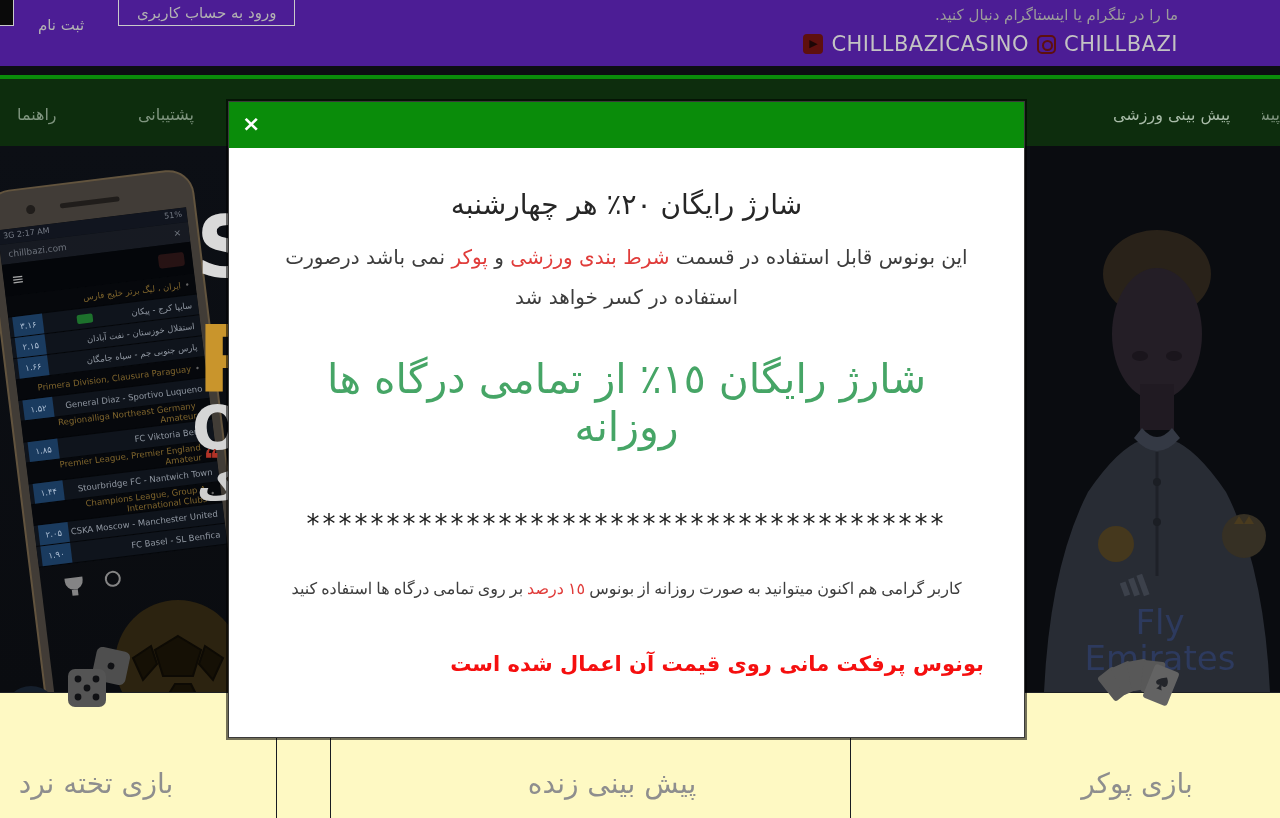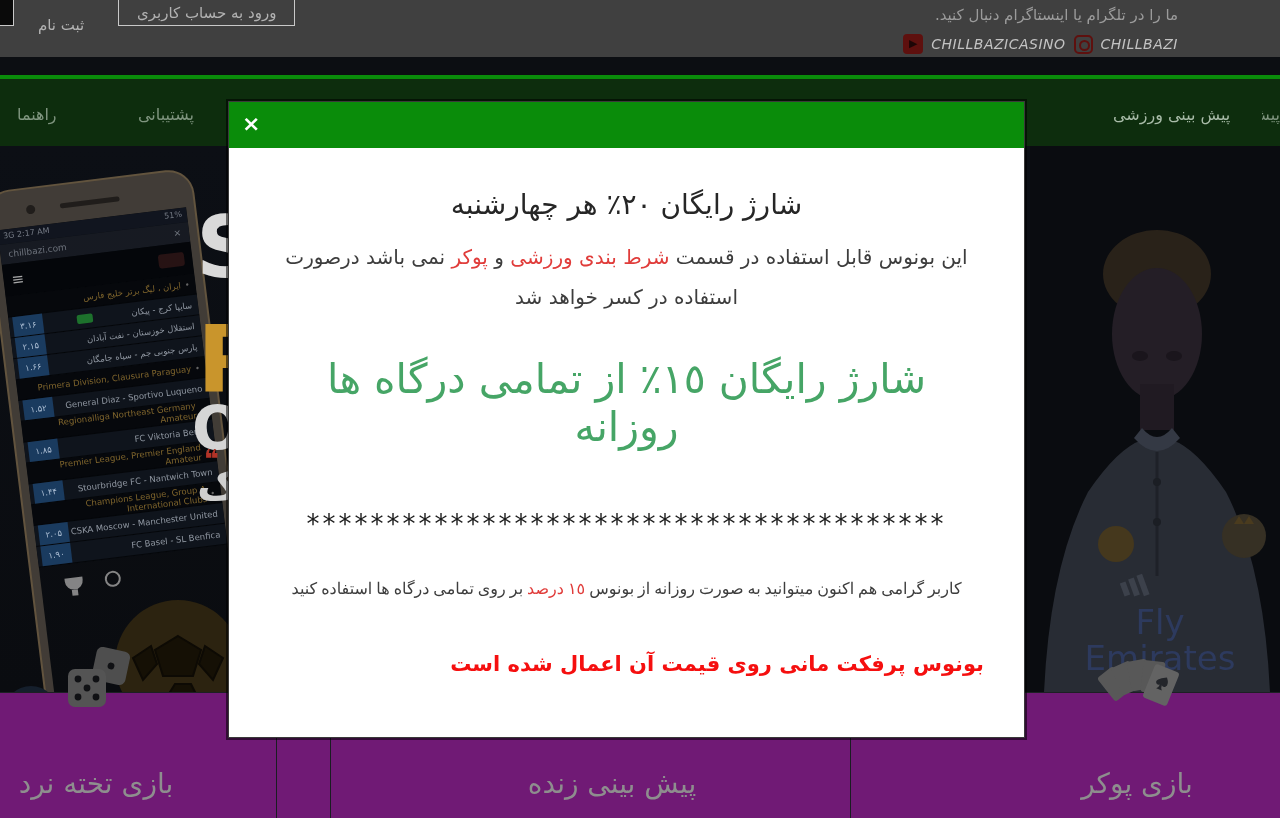--- a/index.html
+++ b/index.html
@@ -1,26 +1,26 @@
 <!DOCTYPE html>
 <html lang="fa"><head>
 <meta charset="utf-8">
 <style>
   * { margin:0; padding:0; box-sizing:border-box; }
   html,body { width:1280px; height:818px; overflow:hidden; }
   body { font-family:"DejaVu Sans","Liberation Sans",sans-serif; background:#0c0e12; position:relative; }
 
   
-  .topbar { position:absolute; left:0; top:0; width:1280px; height:57px; background:#404040; z-index:2; }
+  .topbar { position:absolute; left:0; top:0; width:1280px; height:66px; background:#4c1d95; z-index:2; }
   .corner-box { position:absolute; left:-20px; top:-10px; width:34px; height:36px; border:1px solid #c9c9c9; background:#0a0a0a; }
   .register-link { position:absolute; left:38px; top:16px; color:#b2b2b2; font-size:15px; direction:rtl; }
   .login-btn { position:absolute; left:118px; top:-8px; height:34px; line-height:40px; padding:0 18px; border:1px solid #c9c9c9; color:#b2b2b2; font-size:15px; direction:rtl; }
   .follow-text { position:absolute; right:102px; top:6px; color:#9b9b9b; font-size:15px; direction:rtl; }
   .social-row { position:absolute; right:102px; top:32px; height:24px; display:flex; align-items:center; gap:8px; direction:ltr; }
-  .handle { color:#c3c3c3; font-size:14px; letter-spacing:.5px;font-style:italic; }
+  .handle { color:#c3c3c3; font-size:21px; letter-spacing:.5px; }
   .tg-icon { width:20px; height:20px; background:#5e100e; border-radius:4px; color:#1d0606; font-size:11px; line-height:20px; text-align:center; }
   .ig-icon { width:19px; height:19px; border:2px solid #5e100e; border-radius:5px; position:relative; }
   .ig-icon::after { content:""; position:absolute; left:3px; top:3px; width:7px; height:7px; border:2px solid #5e100e; border-radius:50%; }
   .logo { position:absolute; right:4px; top:2px; width:92px; height:70px; text-align:center; }
   .logo-balls { position:relative; height:34px; }
   .ball-red { position:absolute; width:22px; height:22px; border-radius:50%; background:#7e1412; }
   .ball-red::after{ content:""; position:absolute; left:5px; top:5px; width:5px; height:5px; border-radius:50%; background:#caa7a0; box-shadow:9px 4px 0 #caa7a0; }
   .mustache { position:relative; height:18px; }
   .mustache::before,.mustache::after { content:""; position:absolute; top:0; width:34px; height:15px; background:#1f1f1f; border:1px solid #3a3a3a; }
   .mustache::before { left:9px; border-radius:2px 90% 80% 60%; }
@@ -67,21 +67,21 @@
   .hl-k { left:197px; top:318px; font-size:42px; color:#cfcfcf; }
 
   
   .gold-ball { position:absolute; left:113px; top:452px; }
   .tg-circle { position:absolute; left:4px; top:540px; width:54px; height:54px; border-radius:50%; background:#152固03; background:#151f2c; color:#3f5d7e; font-size:22px; text-align:center; line-height:54px; }
 
   
   .ronaldo { position:absolute; left:1030px; top:0; width:250px; height:546px; }
 
   
-  .strip { position:absolute; left:0; top:692px; width:1280px; height:126px; background:#701a75; border-top:1px solid #1d2024; z-index:1; }
+  .strip { position:absolute; left:0; top:692px; width:1280px; height:126px; background:#fef9c3; border-top:1px solid #1d2024; z-index:1; }
   .strip-divider { position:absolute; top:0; width:1px; height:126px; background:#1a1d22; }
   .strip-label { position:absolute; color:#8e8e8e; font-size:28px; direction:rtl; white-space:nowrap; transform:translateX(-50%); }
   .dice-wrap { position:absolute; left:64px; top:-46px; }
   .ball-mid { position:absolute; left:580px; top:-40px; }
   .cards-wrap { position:absolute; left:1098px; top:-36px; }
 
   
   .modal { position:absolute; left:228px; top:101px; width:797px; height:637px; background:#ffffff; z-index:10; border:1px solid #3a3a3a; box-shadow:0 0 0 2px rgba(0,0,0,.55); }
   .modal-head { height:46px; background:#0a8c0a; position:relative; }
   .modal-close { position:absolute; left:13px; top:9px; color:#ffffff; font-size:22px; font-weight:bold; cursor:pointer; line-height:26px; }

